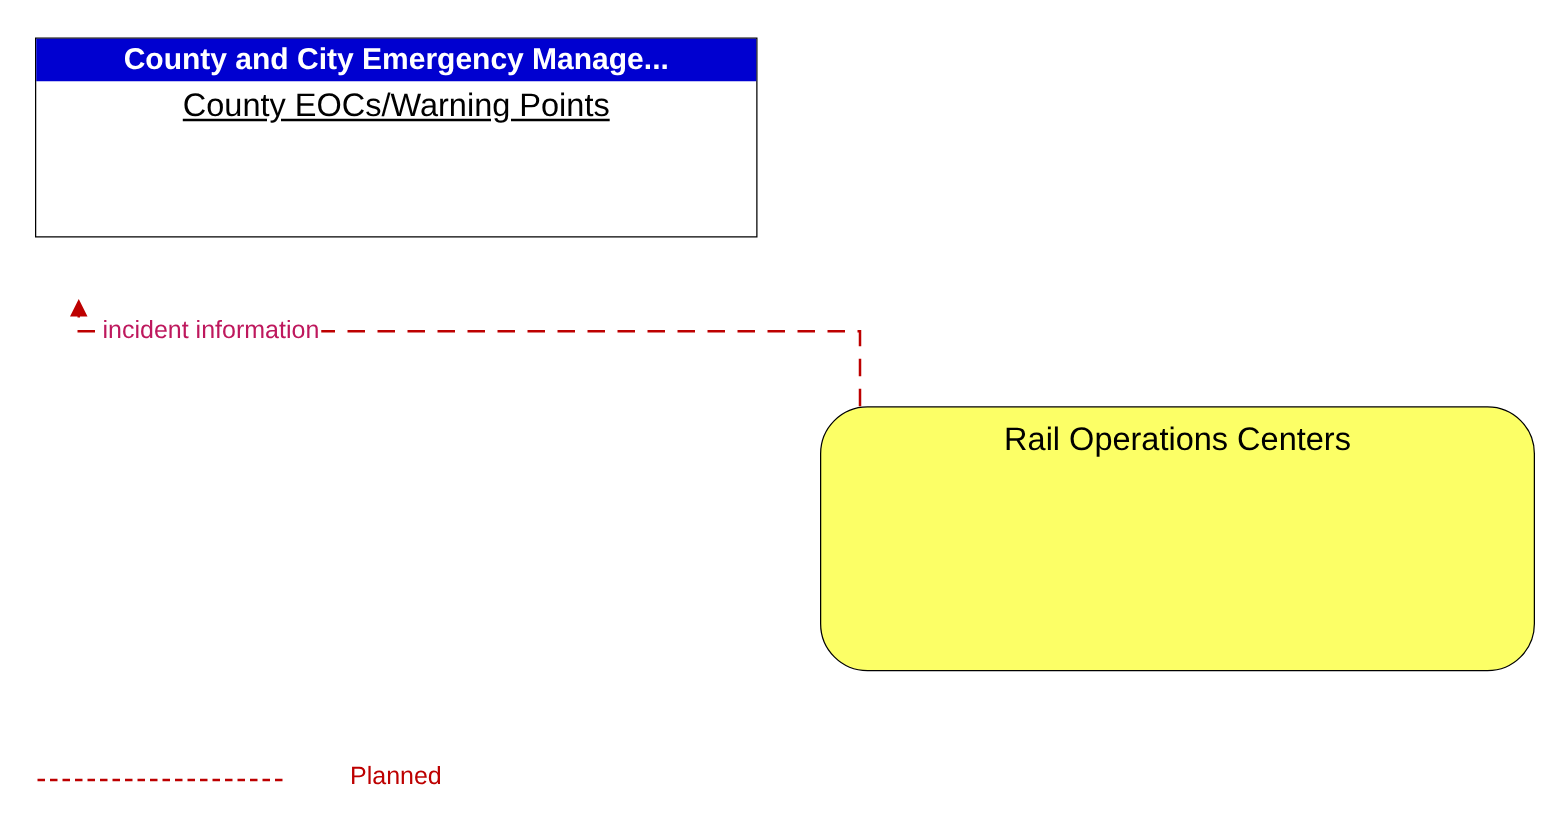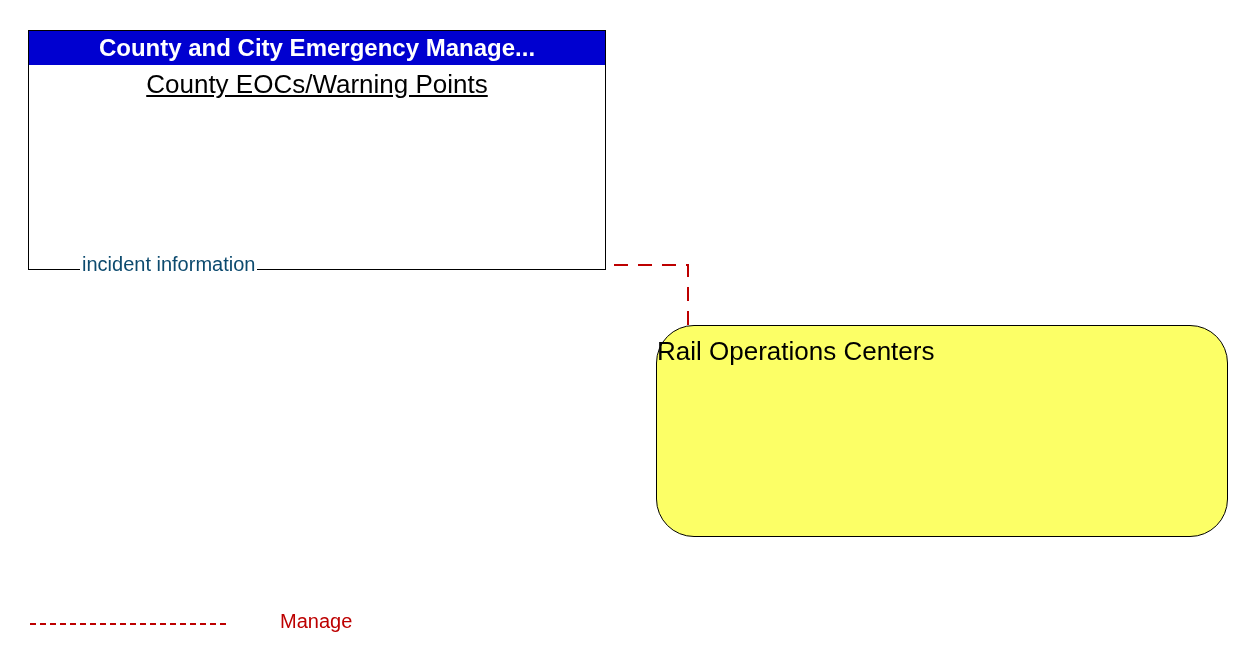--- a/index.html
+++ b/index.html
@@ -15,21 +15,21 @@
     width: 1252px;
     height: 658px;
   }
 
   
   .county-box {
     position: absolute;
     left: 28px;
     top: 30px;
     width: 578px;
-    height: 240px;
+    height: 160px;
     border: 1px solid #000;
     background: #fff;
     box-sizing: border-box;
   }
   .county-header {
     background: #0000d0;
     color: #fff;
     font-size: 24px;
     line-height: 34px;
     height: 34px;
@@ -53,33 +53,33 @@
     left: 656px;
     top: 325px;
     width: 572px;
     height: 212px;
     background: #fcff66;
     border: 1.5px solid #000;
     border-radius: 38px;
     box-sizing: border-box;
   }
   .rail-title {
-    text-align: left;
+    text-align: center;
     font-size: 26px;
     color: #000;
     padding-top: 10px;
   }
 
   
   .flow-label {
     position: absolute;
     left: 80px;
     top: 253px;
     font-size: 20px;
-    color: #0c4a6e;
+    color: #be185d;
     background: #fff;
     padding: 0 2px;
   }
 
   
   .legend-line {
     position: absolute;
     left: 30px;
     top: 623px;
     width: 196px;
@@ -122,15 +122,15 @@
     <div class="county-title">County EOCs/Warning Points</div>
   </div>
 
   <div class="rail-box">
     <div class="rail-title">Rail Operations Centers</div>
   </div>
 
   <div class="flow-label">incident information</div>
 
   <div class="legend-line"></div>
-  <div class="legend-label">Manage</div>
+  <div class="legend-label">Planned</div>
 
 </div>
 
 </body></html>

